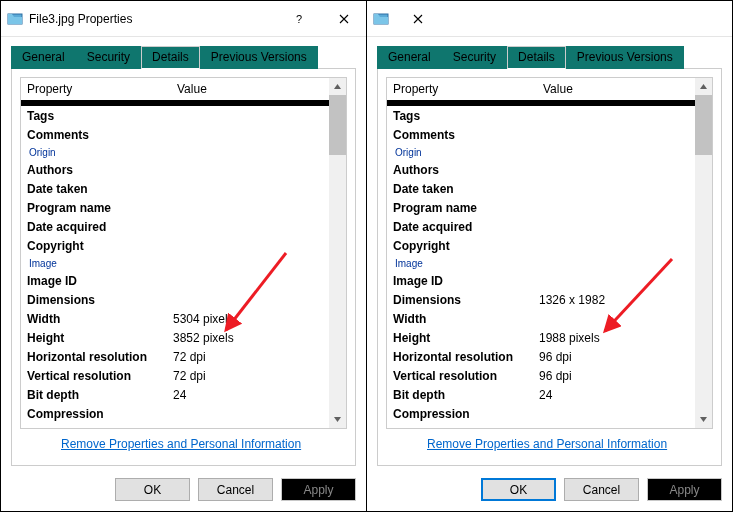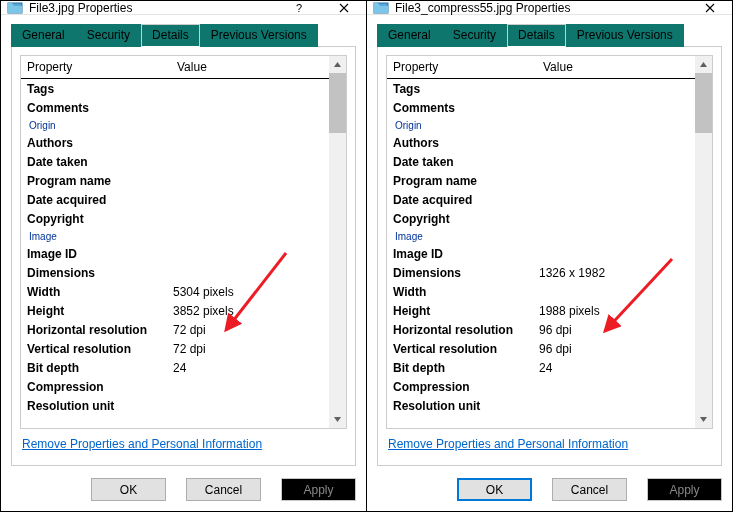--- a/index.html
+++ b/index.html
@@ -15,21 +15,21 @@
   .dialog {
     flex: 1;
     border: 1px solid #000;
     background: #fff;
     display: flex;
     flex-direction: column;
     position: relative;
   }
   .dialog + .dialog { margin-left: -1px; }
   .titlebar {
-    height: 14px;
+    height: 36px;
     display: flex;
     align-items: center;
     padding: 0 0 0 6px;
     border-bottom: 1px solid #e5e5e5;
   }
   .titlebar .ticon {
     width: 16px; height: 16px;
     margin-right: 6px;
     display:inline-block;
   }
@@ -77,21 +77,21 @@
     display: flex;
     min-height: 0;
   }
   .grid {
     flex: 1;
     overflow: hidden;
     position: relative;
   }
   .grid-header {
     display: flex;
-    border-bottom: 1px solid #000000;
+    border-bottom: 6px solid #000000;
     background: #fff;
   }
   .grid-header .col {
     padding: 4px 6px;
     font-size: 12px;
     color: #000;
   }
   .col-prop { width: 150px; }
   .col-val { flex: 1; }
   .grid-body {
@@ -141,30 +141,31 @@
   }
   .sthumb {
     position: absolute;
     left: 0; right: 0;
     top: 0;
     height: 60px;
     background: #c2c2c2;
   }
   .linkrow {
     padding: 8px 2px 6px 2px;
+    margin-left: 39px;
   }
   .linkrow a {
     color: #0066cc;
     text-decoration: underline;
     font-size: 12px;
   }
   .btnrow {
     display: flex;
     justify-content: flex-end;
-    gap: 20px;
+    gap: 8px;
     padding: 6px 10px 10px 10px;
   }
   .btn {
     width: 75px;
     height: 23px;
     border: 1px solid #adadad;
     background: #e1e1e1;
     font-size: 12px;
     font-family: inherit;
     color: #000;
@@ -316,21 +317,20 @@
       </defs>
       <line x1="285" y1="252" x2="225" y2="329" stroke="#ed1c24" stroke-width="3" marker-end="url(#ah0)"></line>
     </svg>
   </div>
 <div class="dialog">
     <div class="titlebar">
       <span class="ticon"><svg width="16" height="16" viewBox="0 0 16 16">
           <rect x="1" y="3" width="14" height="10" fill="#5aa9d6" stroke="#2d6fa3"></rect>
           <polygon points="1,3 5,3 7,6 15,6 15,13 1,13" fill="#7bc5e8"></polygon>
         </svg></span>
-      <span class="title">File3_compress55.jpg Properties</span>
       <div class="winbtn">
         <svg width="10" height="10" viewBox="0 0 10 10">
           <path d="M1 1 L9 9 M9 1 L1 9" stroke="#000" stroke-width="1.1"></path>
         </svg>
       </div>
     </div>
     <div class="tabbar">
       <div class="tab">General</div>
       <div class="tab">Security</div>
       <div class="tab active">Details</div>

